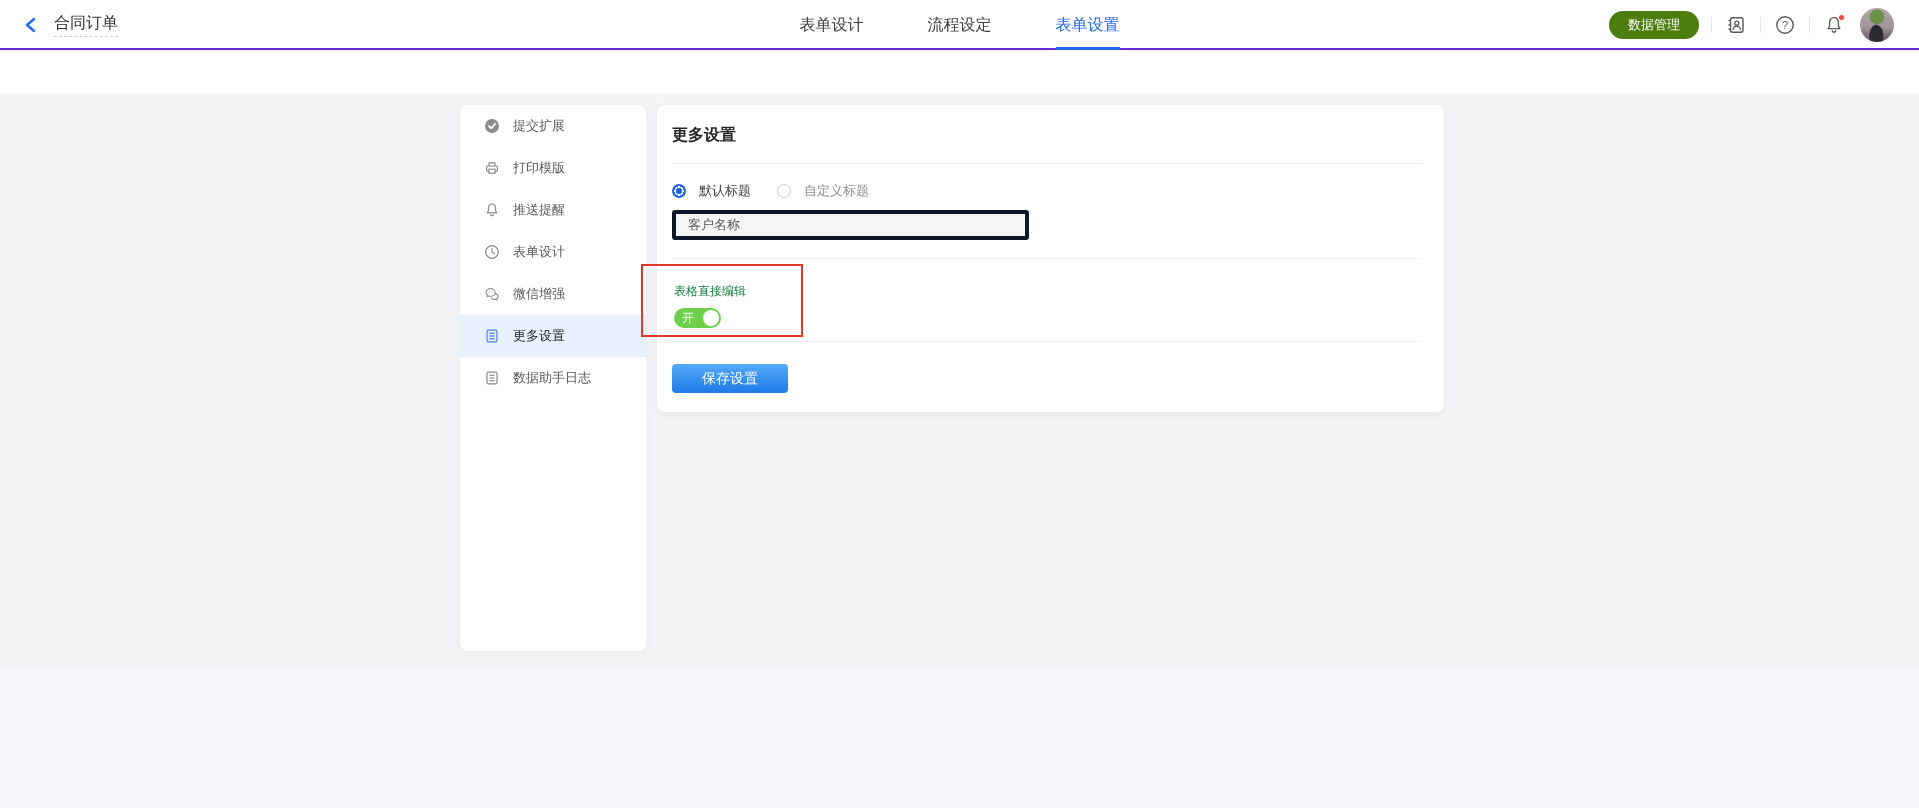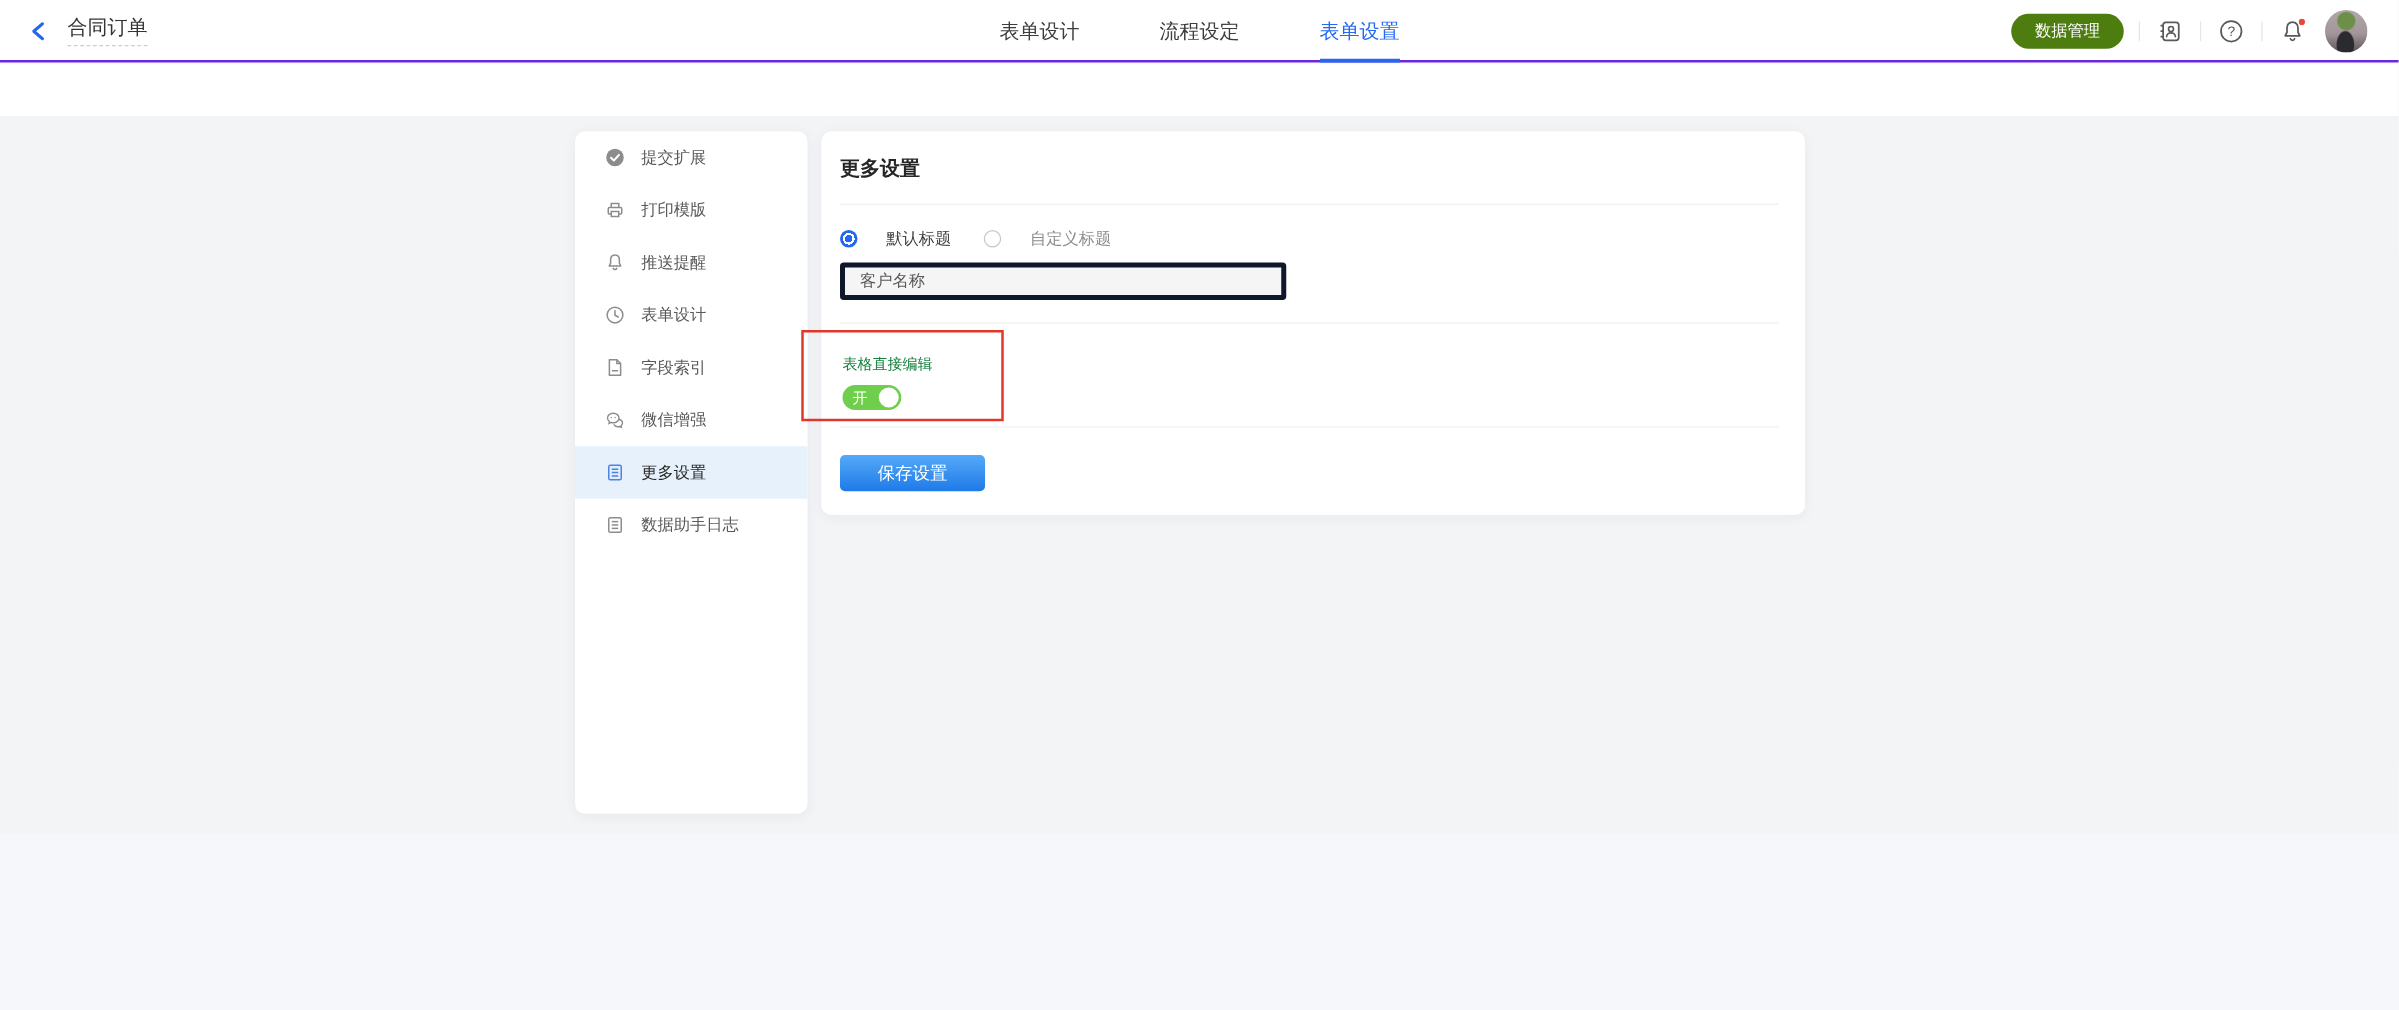--- a/index.html
+++ b/index.html
@@ -55,21 +55,21 @@
   
   .side-item { height: 42px; display: flex; align-items: center; padding-left: 24px; gap: 13px; font-size: 13px; color: #595959; cursor: pointer; }
   .side-item .ic { width: 16px; height: 16px; flex: 0 0 16px; display: flex; align-items: center; justify-content: center; }
   .side-item.active { background: #e6f1fc; color: #262626; }
 
   
   .mc-title { font-size: 16px; font-weight: bold; color: #262626; padding: 20px 15px 0 15px; }
   .divider { height: 1px; background: #eef0f2; margin: 0 21px 0 15px; }
   .div1 { margin-top: 17px; }
   .radio-row { display: flex; align-items: center; gap: 26px; padding: 20px 15px 0 15px; height: 34px; }
-  .radio-opt { display: flex; align-items: center; gap: 23px; cursor: pointer; }
+  .radio-opt { display: flex; align-items: center; gap: 13px; cursor: pointer; }
   .radio-dot-on {
     width: 14px; height: 14px; border-radius: 50%;
     background: radial-gradient(circle at center, #2468f2 0 3px, #ffffff 3px 4.7px, #2468f2 4.7px 7px);
   }
   .radio-dot-off { width: 14px; height: 14px; border-radius: 50%; background: #fff; border: 1px solid #c4c8cc; }
   .radio-label-on { font-size: 13px; color: #404040; }
   .radio-label-off { font-size: 13px; color: #8c8c8c; }
 
   .title-input {
     display: block; margin: 12px 0 0 15px; width: 357px; height: 30px;
@@ -189,30 +189,20 @@
   <div class="side-item">
     <span class="ic">
       <svg width="16" height="16" viewBox="0 0 16 16">
         <circle cx="8" cy="8" r="6.3" fill="none" stroke="#8c8c8c" stroke-width="1.2"></circle>
         <polyline points="8,4.6 8,8.2 10.6,9.6" fill="none" stroke="#8c8c8c" stroke-width="1.2" stroke-linecap="round" stroke-linejoin="round"></polyline>
       </svg>
     </span>
     <span>表单设计</span>
   </div>
 
-  <div class="side-item">
-    <span class="ic">
-      <svg width="16" height="16" viewBox="0 0 16 16">
-        <path d="M3.5 1.8h6l3 3V14.2h-9z" fill="none" stroke="#8c8c8c" stroke-width="1.2" stroke-linejoin="round"></path>
-        <polyline points="9.5,1.8 9.5,4.8 12.5,4.8" fill="none" stroke="#8c8c8c" stroke-width="1.2"></polyline>
-        <line x1="5.5" y1="10.5" x2="10.5" y2="10.5" stroke="#8c8c8c" stroke-width="1.2"></line>
-      </svg>
-    </span>
-    <span>字段索引</span>
-  </div>
 
   <div class="side-item">
     <span class="ic">
       <svg width="16" height="16" viewBox="0 0 16 16">
         <path d="M6.6 2.6c-2.6 0-4.6 1.7-4.6 3.8 0 1.2.6 2.2 1.6 2.9l-.4 1.5 1.7-.8c.5.1 1.1.2 1.7.2 2.6 0 4.6-1.7 4.6-3.8s-2-3.8-4.6-3.8z" fill="none" stroke="#8c8c8c" stroke-width="1.1"></path>
         <path d="M10.7 7.4c1.9.3 3.3 1.5 3.3 3 0 .9-.5 1.7-1.2 2.2l.3 1.2-1.4-.6c-.4.1-.8.2-1.3.2-1.5 0-2.8-.8-3.4-1.9" fill="none" stroke="#8c8c8c" stroke-width="1.1"></path>
         <circle cx="5" cy="6" r="0.55" fill="#8c8c8c"></circle>
         <circle cx="8.1" cy="6" r="0.55" fill="#8c8c8c"></circle>
       </svg>
     </span>

